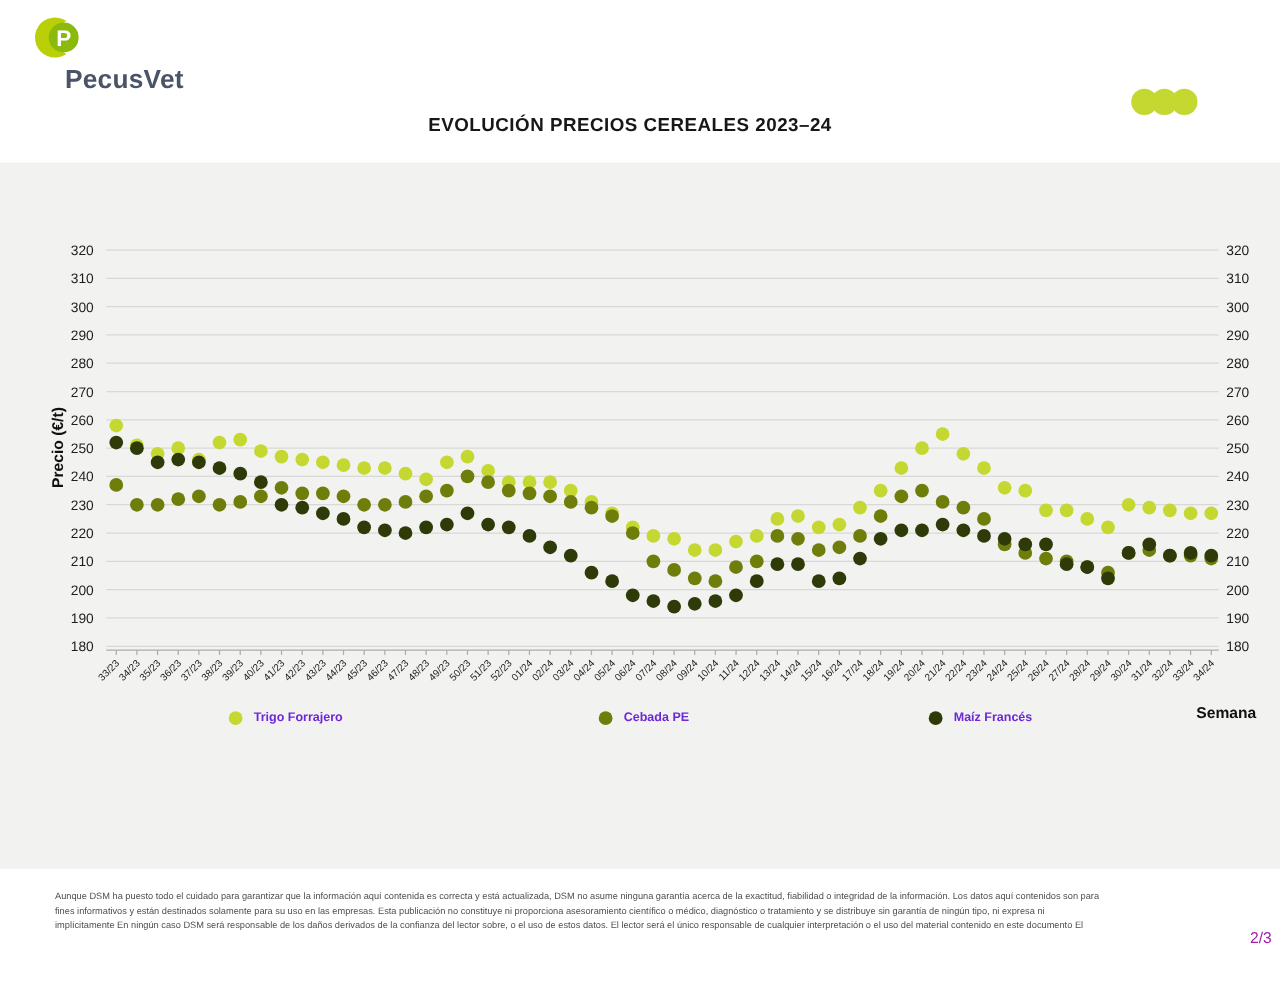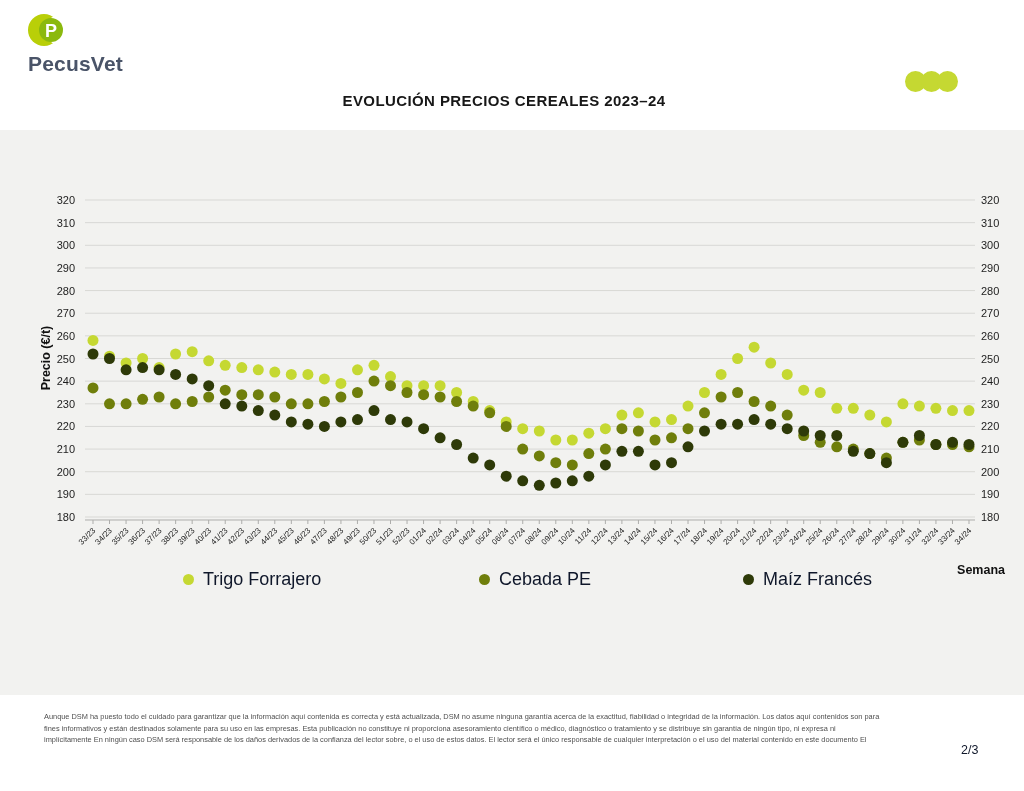--- a/index.html
+++ b/index.html
@@ -15,40 +15,40 @@
   .deco-dot{width:21px;height:21px;border-radius:50%;margin-left:-5px;}
 
   
   .chart-band{position:absolute;left:0;top:130px;width:1024px;height:565px;background:#f2f2f0;}
   #chart-svg{position:absolute;left:0;top:0;width:1024px;height:700px;}
 
   
   .legend{position:absolute;left:0;top:569px;width:1024px;height:20px;}
   .legend-item{position:absolute;display:flex;align-items:center;}
   .legend-dot{width:11px;height:11px;border-radius:50%;margin-right:9px;}
-  .legend-label{font-size:18px;font-weight:400;color:#0f172a;}
+  .legend-label{font-size:10px;font-weight:700;color:#6d28d9;}
 
   
   .footer{position:absolute;left:44px;top:711px;width:960px;}
   .footer-line{font-size:7.4px;line-height:11.6px;color:#4f4f4f;white-space:nowrap;}
-  .page-number{position:absolute;left:961px;top:743px;font-size:12.5px;color:#0f172a;}
+  .page-number{position:absolute;left:1000px;top:743px;font-size:12.5px;color:#a21caf;}
 </style>
 </head>
 <body>
 
 <div class="page">
 
   <div class="logo">
     <svg class="logo-mark" width="35" height="35" viewBox="0 0 35 35">
       <circle id="logo-c1" cx="16" cy="17" r="16" fill="#b9cf08"></circle>
       <circle cx="32" cy="17" r="15" fill="#ffffff"></circle>
       <circle id="logo-c2" cx="23" cy="17" r="12" fill="#8bb90e"></circle>
       <text x="23" y="24" text-anchor="middle" font-size="18" font-weight="bold" font-family="Liberation Sans, sans-serif" fill="#ffffff">P</text>
     </svg>
-    <div class="logo-text" style="color: rgb(74, 84, 104);">PecusVet</div>
+    <div class="logo-text" style="color: rgb(74, 84, 104); margin-left: 24px;">PecusVet</div>
   </div>
 
   <h1 class="page-title">EVOLUCIÓN PRECIOS CEREALES 2023–24</h1>
 
   <div class="deco-dots">
     <span class="deco-dot" style="background: rgb(197, 216, 50);"></span>
     <span class="deco-dot" style="background: rgb(197, 216, 50);"></span>
     <span class="deco-dot" style="background: rgb(197, 216, 50);"></span>
   </div>
 

